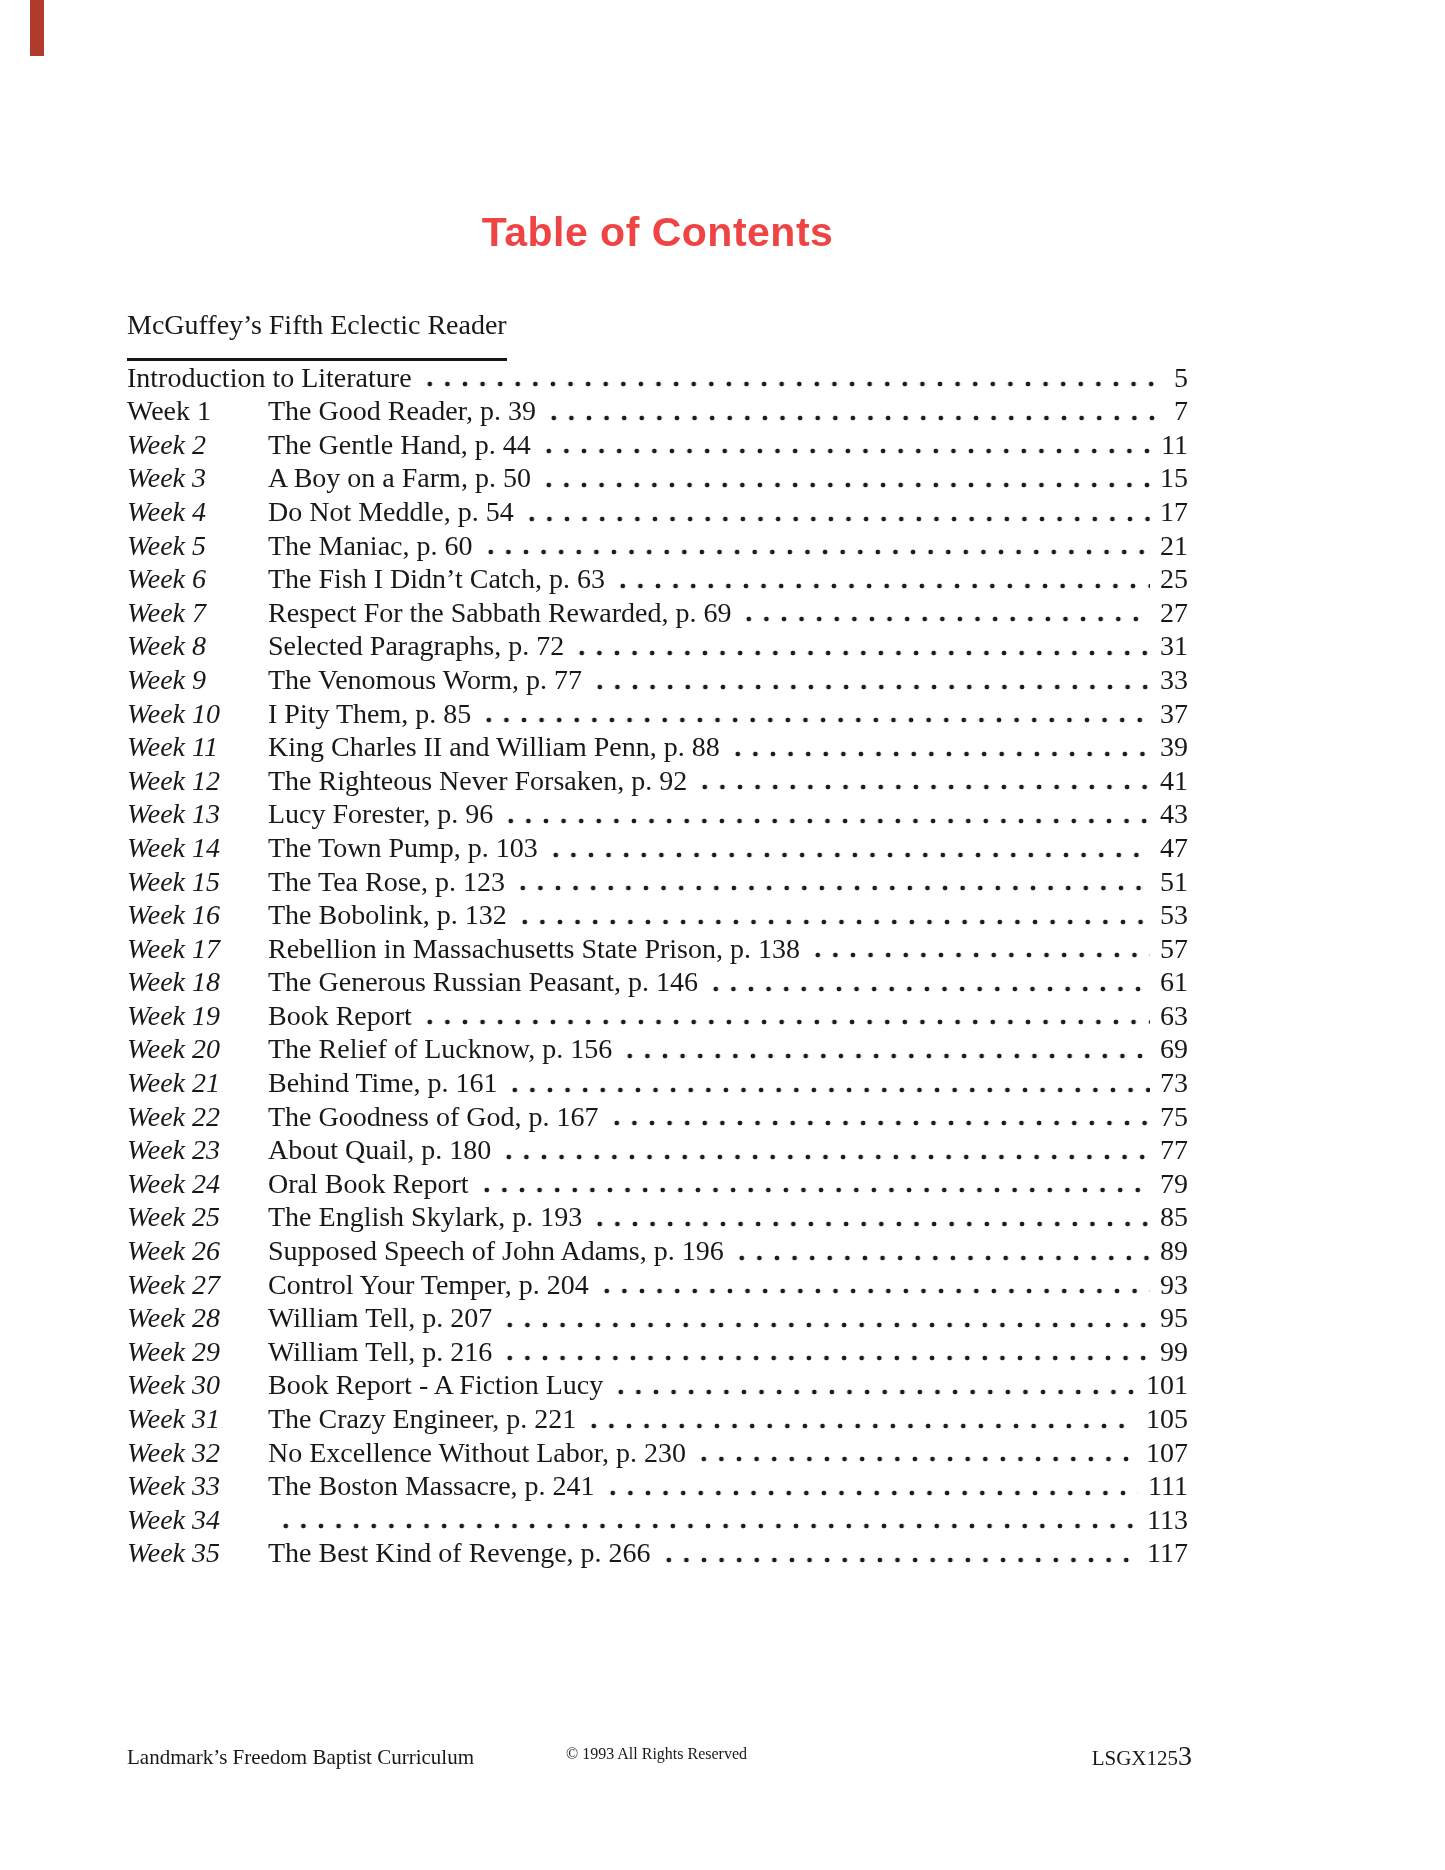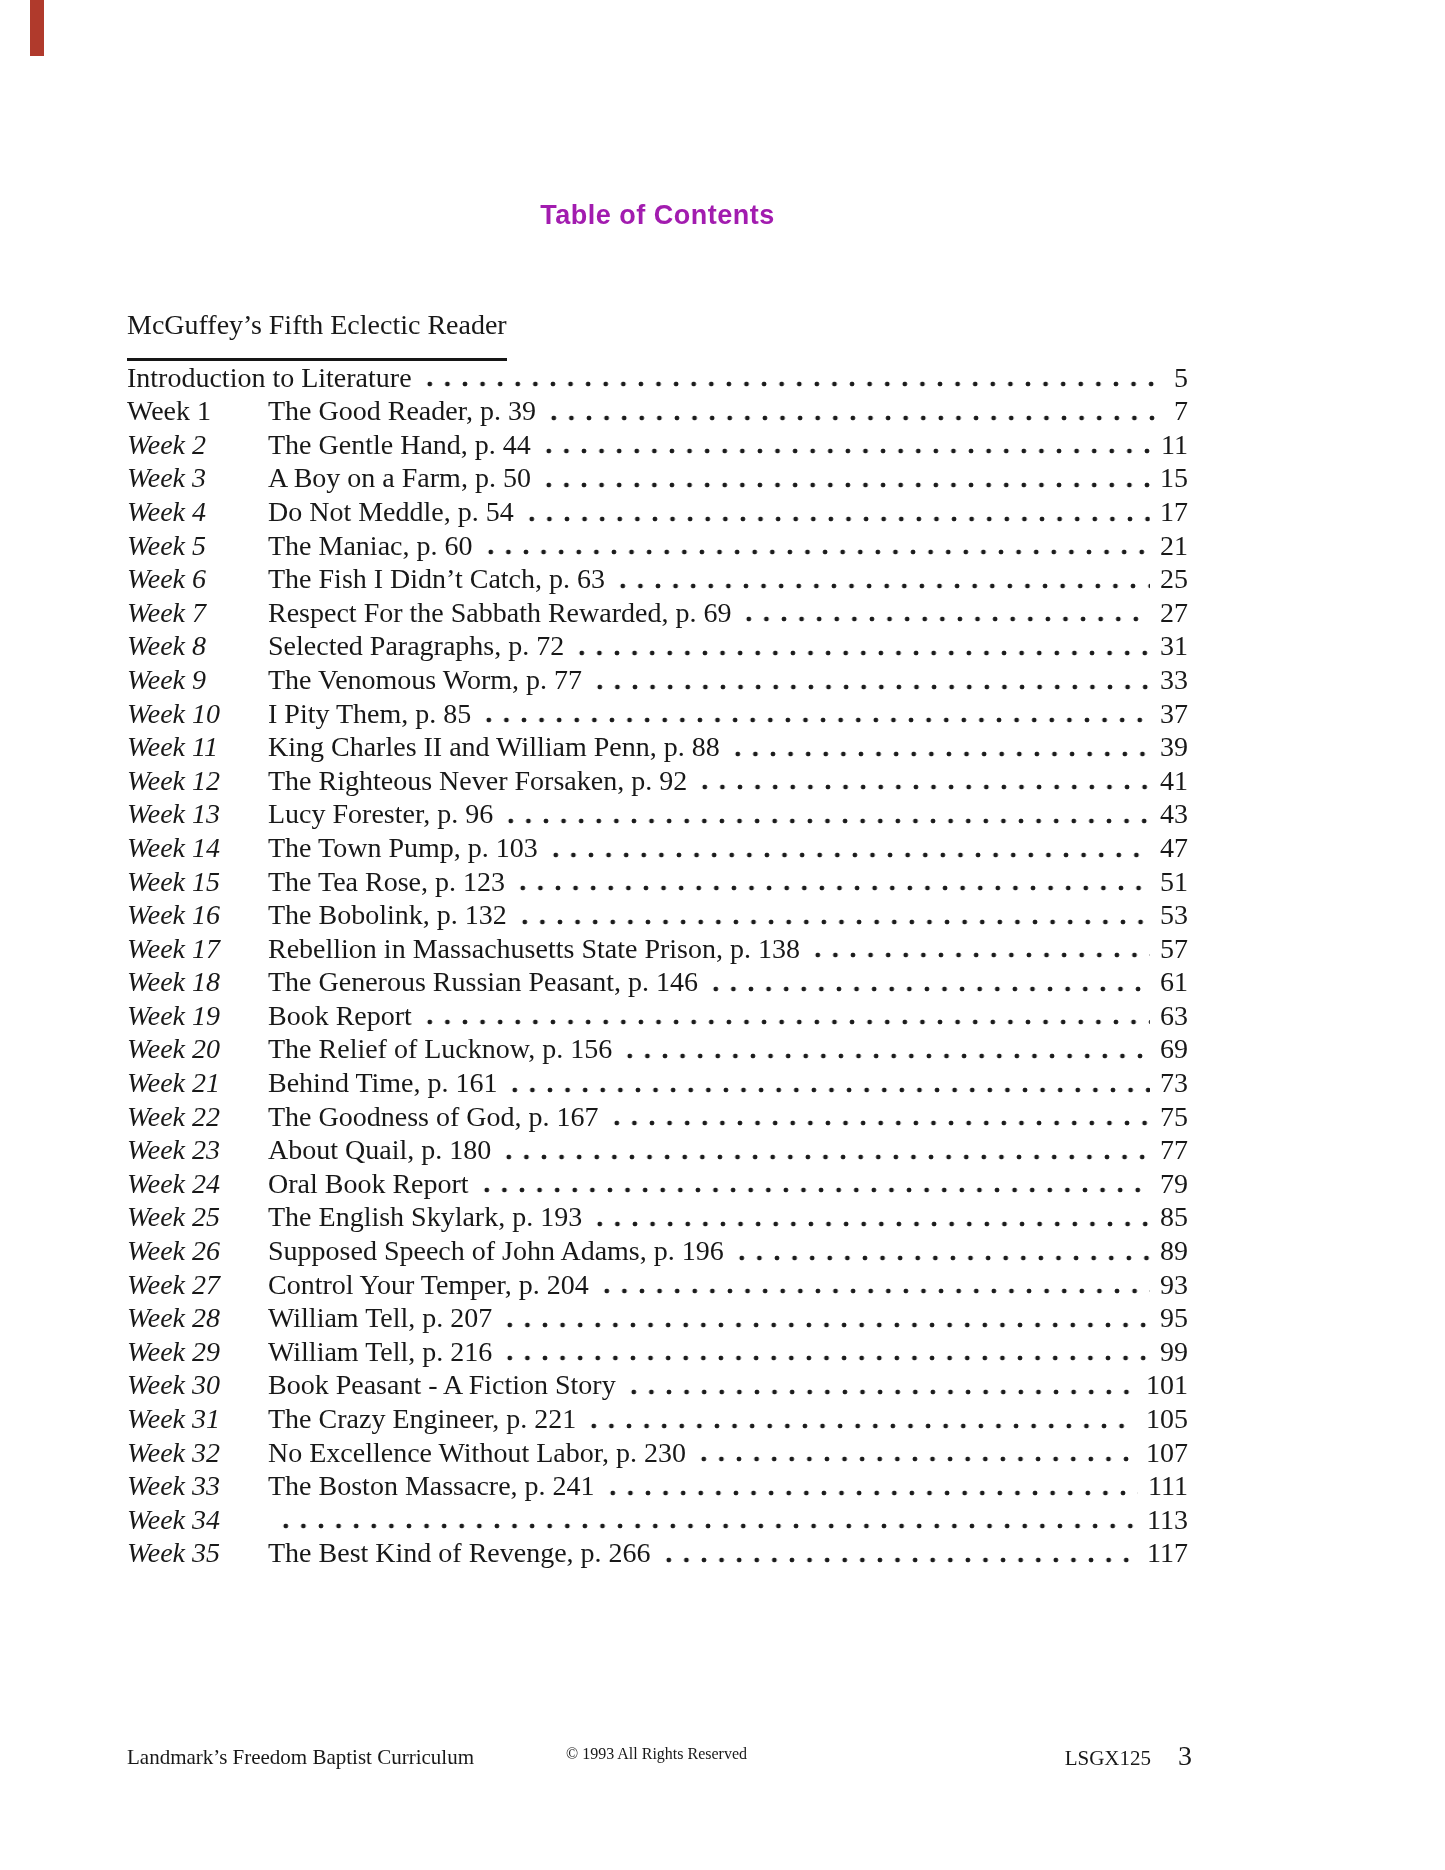--- a/index.html
+++ b/index.html
@@ -13,23 +13,23 @@
   }
   .red-mark {
     position:absolute; left:30px; top:0; width:14px; height:56px;
     background:#b03a2c;
   }
   .doc-title {
     position:absolute; top:182px; left:127px; width:1061px;
     text-align:center;
     font-family:"Liberation Sans", sans-serif;
     font-weight:bold;
-    font-size:27px;
+    font-size:41px;
     letter-spacing:0.5px;
-    color:#a21caf;
+    color:#ef4444;
   }
   .toc {
     position:absolute; left:127px; top:308px; width:1061px;
     font-size:28px; line-height:33.6px;
   }
   .section-heading { display:block; }
   .section-heading .underlined {
     border-bottom:3px solid #161616;
     padding-bottom:16px;
   }
@@ -47,21 +47,21 @@
   }
   .page-num { text-align:right; white-space:nowrap; }
   .footer-left {
     position:absolute; left:127px; top:1745px; font-size:21px;
   }
   .footer-center {
     position:absolute; left:566px; top:1745px; font-size:16px;
   }
   .footer-right {
     position:absolute; right:253px; top:1740px;
-    display:flex; align-items:baseline; gap:27px;
+    display:flex; align-items:baseline; 
     font-size:21px;
   }
   .footer-right .pagefolio { font-size:28px; }
 </style>
 </head>
 <body>
 
 <div class="red-mark"></div>
 
 <h1 class="doc-title">Table of Contents</h1>
@@ -245,21 +245,21 @@
         <span class="page-num">95</span>
       </div>
       <div class="row">
         <span class="week it">Week 29</span>
         <span class="entry-title">William Tell, p. 216</span>
         <span class="dots"></span>
         <span class="page-num">99</span>
       </div>
       <div class="row">
         <span class="week it">Week 30</span>
-        <span class="entry-title">Book Peasant - A Fiction Story</span>
+        <span class="entry-title">Book Report - A Fiction Lucy</span>
         <span class="dots"></span>
         <span class="page-num">101</span>
       </div>
       <div class="row">
         <span class="week it">Week 31</span>
         <span class="entry-title">The Crazy Engineer, p. 221</span>
         <span class="dots"></span>
         <span class="page-num">105</span>
       </div>
       <div class="row">

